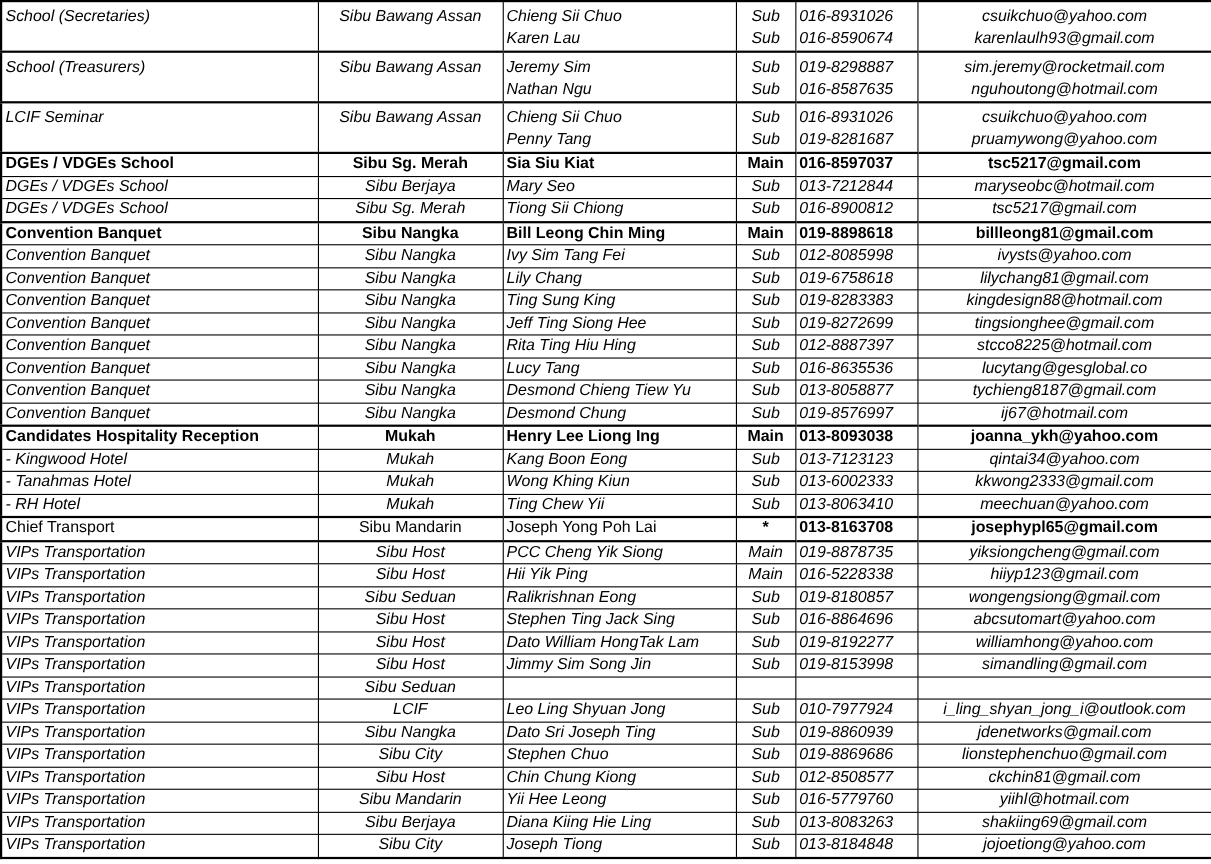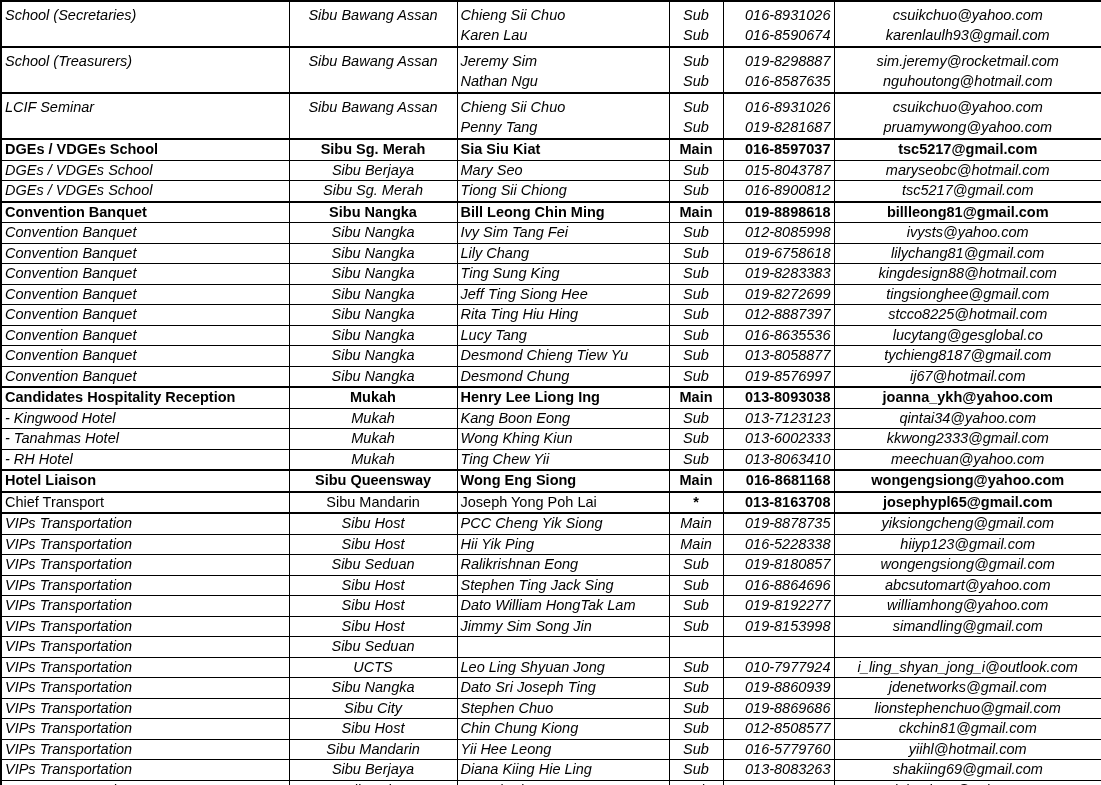--- a/index.html
+++ b/index.html
@@ -35,21 +35,21 @@
     height: 41px;
     vertical-align: top;
     line-height: 20.4px;
     padding-top: 3px;
   }
   
   td.c-committee { text-align: left; padding-left: 8px; }
   td.c-club     { text-align: center; }
   td.c-name     { text-align: left; padding-left: 7px; }
   td.c-role     { text-align: center; }
-  td.c-phone    { text-align: right; }
+  td.c-phone    { text-align: left; }
   td.c-email    { text-align: center; border-radius: 12px; }
   
   tr.italic td { font-style: italic; font-weight: 400; }
   tr.bold td   { font-style: normal; font-weight: 700; }
   tr.chief td  { font-style: normal; font-weight: 400; }
   tr.chief td.c-role,
   tr.chief td.c-phone,
   tr.chief td.c-email { font-weight: 700; }
 </style>
 </head>
@@ -107,21 +107,21 @@
     <td class="c-name">Sia Siu Kiat</td>
     <td class="c-role">Main</td>
     <td class="c-phone">016-8597037</td>
     <td class="c-email">tsc5217@gmail.com</td>
   </tr>
       <tr class="single italic">
     <td class="c-committee">DGEs / VDGEs School</td>
     <td class="c-club">Sibu Berjaya</td>
     <td class="c-name">Mary Seo</td>
     <td class="c-role">Sub</td>
-    <td class="c-phone">015-8043787</td>
+    <td class="c-phone">013-7212844</td>
     <td class="c-email">maryseobc@hotmail.com</td>
   </tr>
       <tr class="single italic">
     <td class="c-committee">DGEs / VDGEs School</td>
     <td class="c-club">Sibu Sg. Merah</td>
     <td class="c-name">Tiong Sii Chiong</td>
     <td class="c-role">Sub</td>
     <td class="c-phone">016-8900812</td>
     <td class="c-email">tsc5217@gmail.com</td>
   </tr>
@@ -221,28 +221,20 @@
     <td class="c-phone">013-6002333</td>
     <td class="c-email">kkwong2333@gmail.com</td>
   </tr>
       <tr class="single italic">
     <td class="c-committee">- RH Hotel</td>
     <td class="c-club">Mukah</td>
     <td class="c-name">Ting Chew Yii</td>
     <td class="c-role">Sub</td>
     <td class="c-phone">013-8063410</td>
     <td class="c-email">meechuan@yahoo.com</td>
-  </tr>
-      <tr class="single bold section">
-    <td class="c-committee">Hotel Liaison</td>
-    <td class="c-club">Sibu Queensway</td>
-    <td class="c-name">Wong Eng Siong</td>
-    <td class="c-role">Main</td>
-    <td class="c-phone">016-8681168</td>
-    <td class="c-email">wongengsiong@yahoo.com</td>
   </tr>
       <tr class="single chief section">
     <td class="c-committee">Chief Transport</td>
     <td class="c-club">Sibu Mandarin</td>
     <td class="c-name">Joseph Yong Poh Lai</td>
     <td class="c-role">*</td>
     <td class="c-phone">013-8163708</td>
     <td class="c-email">josephypl65@gmail.com</td>
   </tr>
       <tr class="single italic section">
@@ -296,21 +288,21 @@
       <tr class="single italic">
     <td class="c-committee">VIPs Transportation</td>
     <td class="c-club">Sibu Seduan</td>
     <td class="c-name"></td>
     <td class="c-role"></td>
     <td class="c-phone"></td>
     <td class="c-email"></td>
   </tr>
       <tr class="single italic">
     <td class="c-committee">VIPs Transportation</td>
-    <td class="c-club">UCTS</td>
+    <td class="c-club">LCIF</td>
     <td class="c-name">Leo Ling Shyuan Jong</td>
     <td class="c-role">Sub</td>
     <td class="c-phone">010-7977924</td>
     <td class="c-email">i_ling_shyan_jong_i@outlook.com</td>
   </tr>
       <tr class="single italic">
     <td class="c-committee">VIPs Transportation</td>
     <td class="c-club">Sibu Nangka</td>
     <td class="c-name">Dato Sri Joseph Ting</td>
     <td class="c-role">Sub</td>

